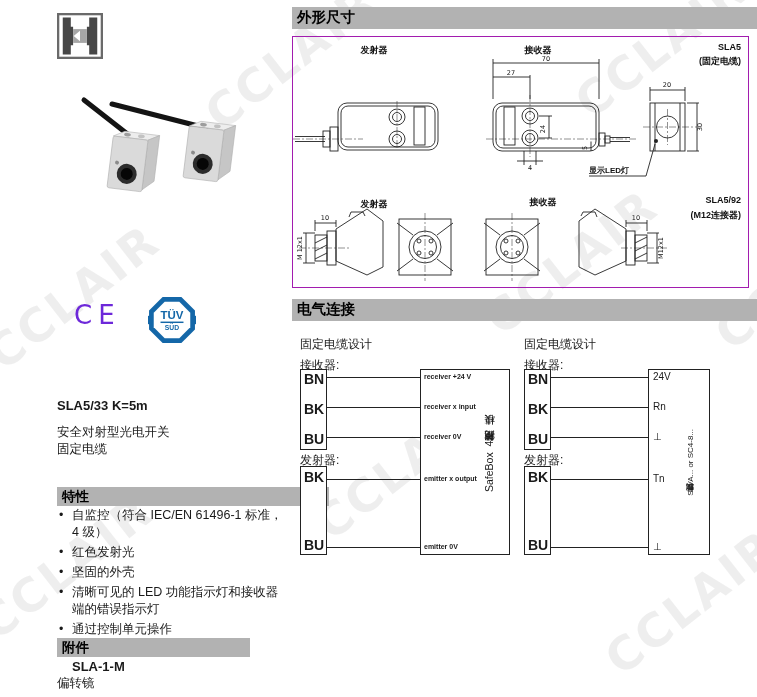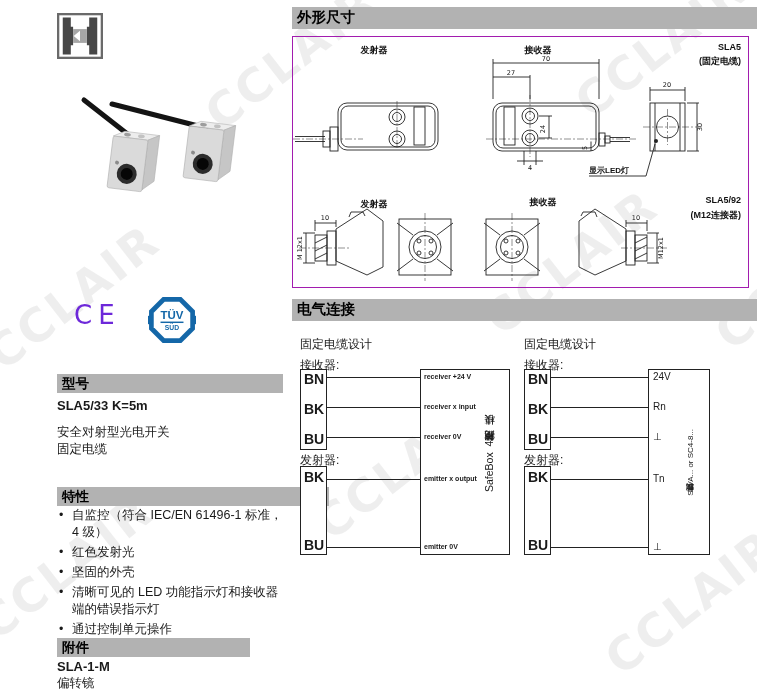--- a/index.html
+++ b/index.html
@@ -94,36 +94,35 @@
       <rect x="0" y="19" width="5" height="8" fill="#1467a8"></rect>
       <rect x="41" y="19" width="5" height="8" fill="#1467a8"></rect>
       <polygon points="14,1 32,1 45,14 45,32 32,45 14,45 1,32 1,14" fill="#1467a8"></polygon>
       <polygon points="16,5.5 30,5.5 40.5,16 40.5,30 30,40.5 16,40.5 5.5,30 5.5,16" fill="#ffffff"></polygon>
       <text x="23" y="22" text-anchor="middle" font-size="11" font-weight="bold" fill="#1467a8" font-family="Liberation Sans, sans-serif">TÜV</text>
       <rect x="12" y="24.5" width="22" height="1.4" fill="#1467a8"></rect>
       <text x="23" y="33" text-anchor="middle" font-size="6.5" font-weight="bold" fill="#1467a8" font-family="Liberation Sans, sans-serif">SÜD</text>
     </svg>
   </div>
 
-  <div class="bar" style="left:57px;top:374px;width:226px;height:19px;">型号</div>
   <div class="txt bold" style="left:57px;top:398px;">SLA5/33 K=5m</div>
   <div class="txt" style="left:57px;top:424px;">安全对射型光电开关</div>
   <div class="txt" style="left:57px;top:441px;">固定电缆</div>
 
   <div class="bar" style="left:57px;top:487px;width:272px;height:19px;">特性</div>
   <ul class="features">
     <li>自监控（符合 IEC/EN 61496-1 标准，4 级）</li>
     <li>红色发射光</li>
     <li>坚固的外壳</li>
     <li>清晰可见的 LED 功能指示灯和接收器端的错误指示灯</li>
     <li>通过控制单元操作</li>
   </ul>
 
   <div class="bar" style="left:57px;top:638px;width:193px;height:19px;">附件</div>
-  <div class="txt bold" style="left:57px;top:659px;">SLA-1-M</div>
+  <div class="txt bold" style="left:72px;top:659px;">SLA-1-M</div>
   <div class="txt" style="left:57px;top:675px;">偏转镜</div>
 
   <div class="bar rcol" style="left:292px;top:7px;width:465px;height:22px;">外形尺寸</div>
 
   <div class="figbox">
     <svg class="figsvg" viewBox="0 0 455 250">
 
       <text class="lb" x="81" y="16" text-anchor="middle">发射器</text>
       <text class="lb" x="245" y="16" text-anchor="middle">接收器</text>
       <text class="lb" x="448" y="13" text-anchor="end">SLA5</text>

